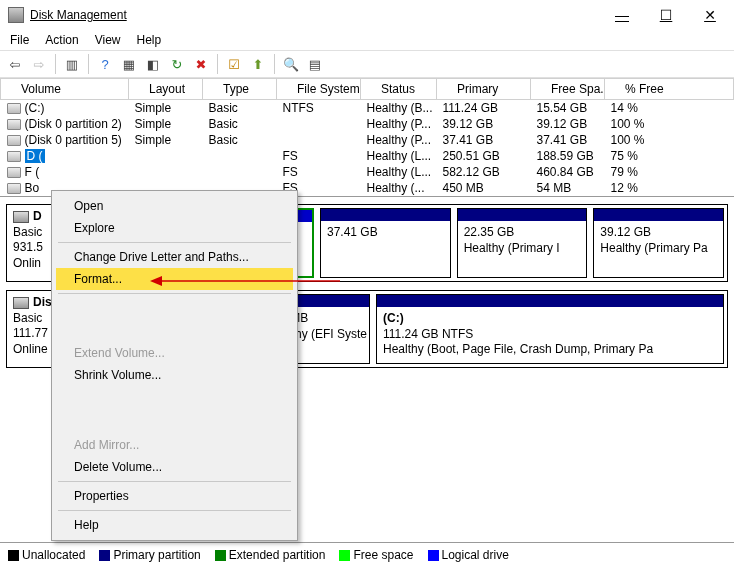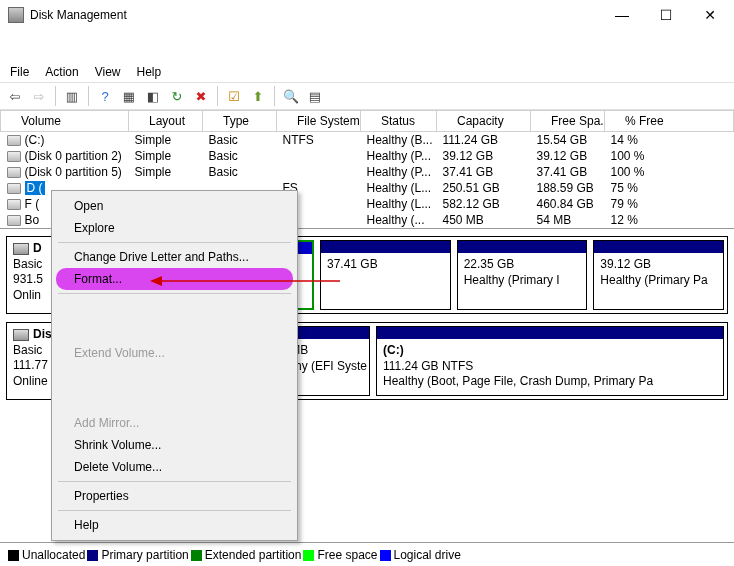--- a/index.html
+++ b/index.html
@@ -1,46 +1,46 @@
 <!DOCTYPE html>
 <html><head>
 <meta charset="utf-8">
 <style>
 * { box-sizing: border-box; margin: 0; padding: 0; font-family: "Segoe UI", Tahoma, sans-serif; font-size: 12px; }
 body { background: #fff; width: 734px; height: 566px; overflow: hidden; position: relative; }
-.titlebar { height: 30px; display: flex; align-items: center; padding: 0 2px; }
+.titlebar { height: 30px; display: flex; align-items: center; padding: 0 2px; text-decoration: underline; }
 .titlebar .app-icon { width: 16px; height: 16px; margin: 0 6px; background: linear-gradient(#ccc,#888); border: 1px solid #666; }
 .titlebar .title { flex: 1; font-size: 12px; }
 .titlebar .winbtn { width: 44px; height: 28px; display: flex; align-items: center; justify-content: center; font-size: 14px; cursor: default; }
-.menubar { height: 20px; display: flex; align-items: center; padding: 0 4px; gap: 4px; margin-top: 32px; }
+.menubar { height: 20px; display: flex; align-items: center; padding: 0 4px; gap: 4px; }
 .menubar span { padding: 2px 6px; cursor: default; }
 .toolbar { height: 28px; border-top: 1px solid #e0e0e0; border-bottom: 1px solid #e0e0e0; display: flex; align-items: center; padding: 0 4px; gap: 2px; }
 .tbtn { width: 22px; height: 22px; display: flex; align-items: center; justify-content: center; font-size: 13px; color: #444; }
 .tsep { width: 1px; height: 20px; background: #ccc; margin: 0 3px; }
 .table-wrap { border-bottom: 1px solid #999; }
 table { border-collapse: collapse; width: 100%; table-layout: fixed; }
 th { text-align: left; font-weight: normal; padding: 3px 20px; border: 1px solid #d0d0d0; background: #fff; white-space: nowrap; overflow: hidden; }
 td { padding: 1px 6px; white-space: nowrap; overflow: hidden; }
 td.vol { display: flex; align-items: center; gap: 4px; }
 .drv-icon { width: 14px; height: 11px; background: linear-gradient(#eee,#bbb); border: 1px solid #888; border-radius: 1px; }
 tr.sel td.vol .label { background: #0078d7; color: #fff; padding: 0 2px; }
 .disk-area { padding: 6px; border-top: 1px solid #fff; overflow: hidden; position: relative; }
 .disk-row { display: flex; height: 78px; margin-bottom: 8px; border: 1px solid #000; }
 .disk-hdr { width: 94px; border-right: 1px solid #000; padding: 4px 6px; font-size: 11px; line-height: 1.3; }
 .disk-hdr .dname { font-weight: bold; display: flex; align-items: center; gap: 4px; }
 .disk-hdr .dicon { width: 16px; height: 12px; background: linear-gradient(#ddd,#999); border: 1px solid #555; }
 .part-box { border: 1px solid #000; margin: 3px; display: flex; flex-direction: column; overflow: hidden; }
 .part-top { height: 12px; background: #000080; }
 .part-body { flex: 1; padding: 4px 6px; font-size: 11px; line-height: 1.3; overflow: hidden; white-space: nowrap; }
-.legend { position: absolute; bottom: 0; left: 0; right: 0; height: 24px; border-top: 1px solid #999; display: flex; align-items: center; padding: 4px 8px; gap: 2px; font-size: 11px; background: #fff; }
+.legend { position: absolute; bottom: 0; left: 0; right: 0; height: 24px; border-top: 1px solid #999; display: flex; align-items: center; padding: 4px 8px; gap: 14px; font-size: 11px; background: #fff; }
 .legend .sw { width: 11px; height: 11px; display: inline-block; vertical-align: middle; margin-right: 3px; }
 .ctx-menu { position: absolute; left: 51px; top: 190px; width: 247px; background: #f0f0f0; border: 1px solid #a0a0a0; box-shadow: 3px 3px 4px rgba(0,0,0,0.25); padding: 4px; z-index: 10; }
 .ctx-menu .mi { padding: 4px 18px; cursor: default; }
 .ctx-menu .mi.disabled { color: #9a9a9a; margin-top: 48px; }
-.ctx-menu .mi.hover { background: #d946ef; border-radius: 10px; }
+.ctx-menu .mi.hover { background: #fde047; }
 .ctx-menu hr { border: none; border-top: 1px solid #c8c8c8; margin: 3px 2px; }
 .arrow { position: absolute; left: 150px; top: 275px; z-index: 11; }
 </style>
 </head>
 <body>
 
 <div class="titlebar">
   <div class="app-icon"></div>
   <div class="title">Disk Management</div>
   <div class="winbtn">—</div>
@@ -86,21 +86,21 @@
         <col style="width:74px">
         <col>
 </colgroup>
 <thead>
         <tr>
   <th>Volume</th>
   <th>Layout</th>
   <th>Type</th>
   <th>File System</th>
   <th>Status</th>
-  <th>Capacity</th>
+  <th>Primary</th>
   <th>Free Spa...</th>
   <th>% Free</th>
 </tr>
       </thead>
 <tbody id="vol-body">
         <tr>
           <td class="vol">
             <span class="drv-icon"></span>
             <span class="label">(C:)</span>
           </td>
@@ -252,22 +252,22 @@
 </div>
 
 <div class="ctx-menu">
   <div class="mi">Open</div>
   <div class="mi">Explore</div>
   <hr>
   <div class="mi">Change Drive Letter and Paths...</div>
   <div class="mi hover">Format...</div>
   <hr>
   <div class="mi disabled">Extend Volume...</div>
+  <div class="mi">Shrink Volume...</div>
   <div class="mi disabled">Add Mirror...</div>
-  <div class="mi">Shrink Volume...</div>
   <div class="mi">Delete Volume...</div>
   <hr>
   <div class="mi">Properties</div>
   <hr>
   <div class="mi">Help</div>
 </div>
 
 <svg class="arrow" width="200" height="12">
   <line x1="190" y1="6" x2="10" y2="6" stroke="#d00000" stroke-width="1.5"></line>
   <polygon points="0,6 12,1 12,11" fill="#d00000"></polygon>

